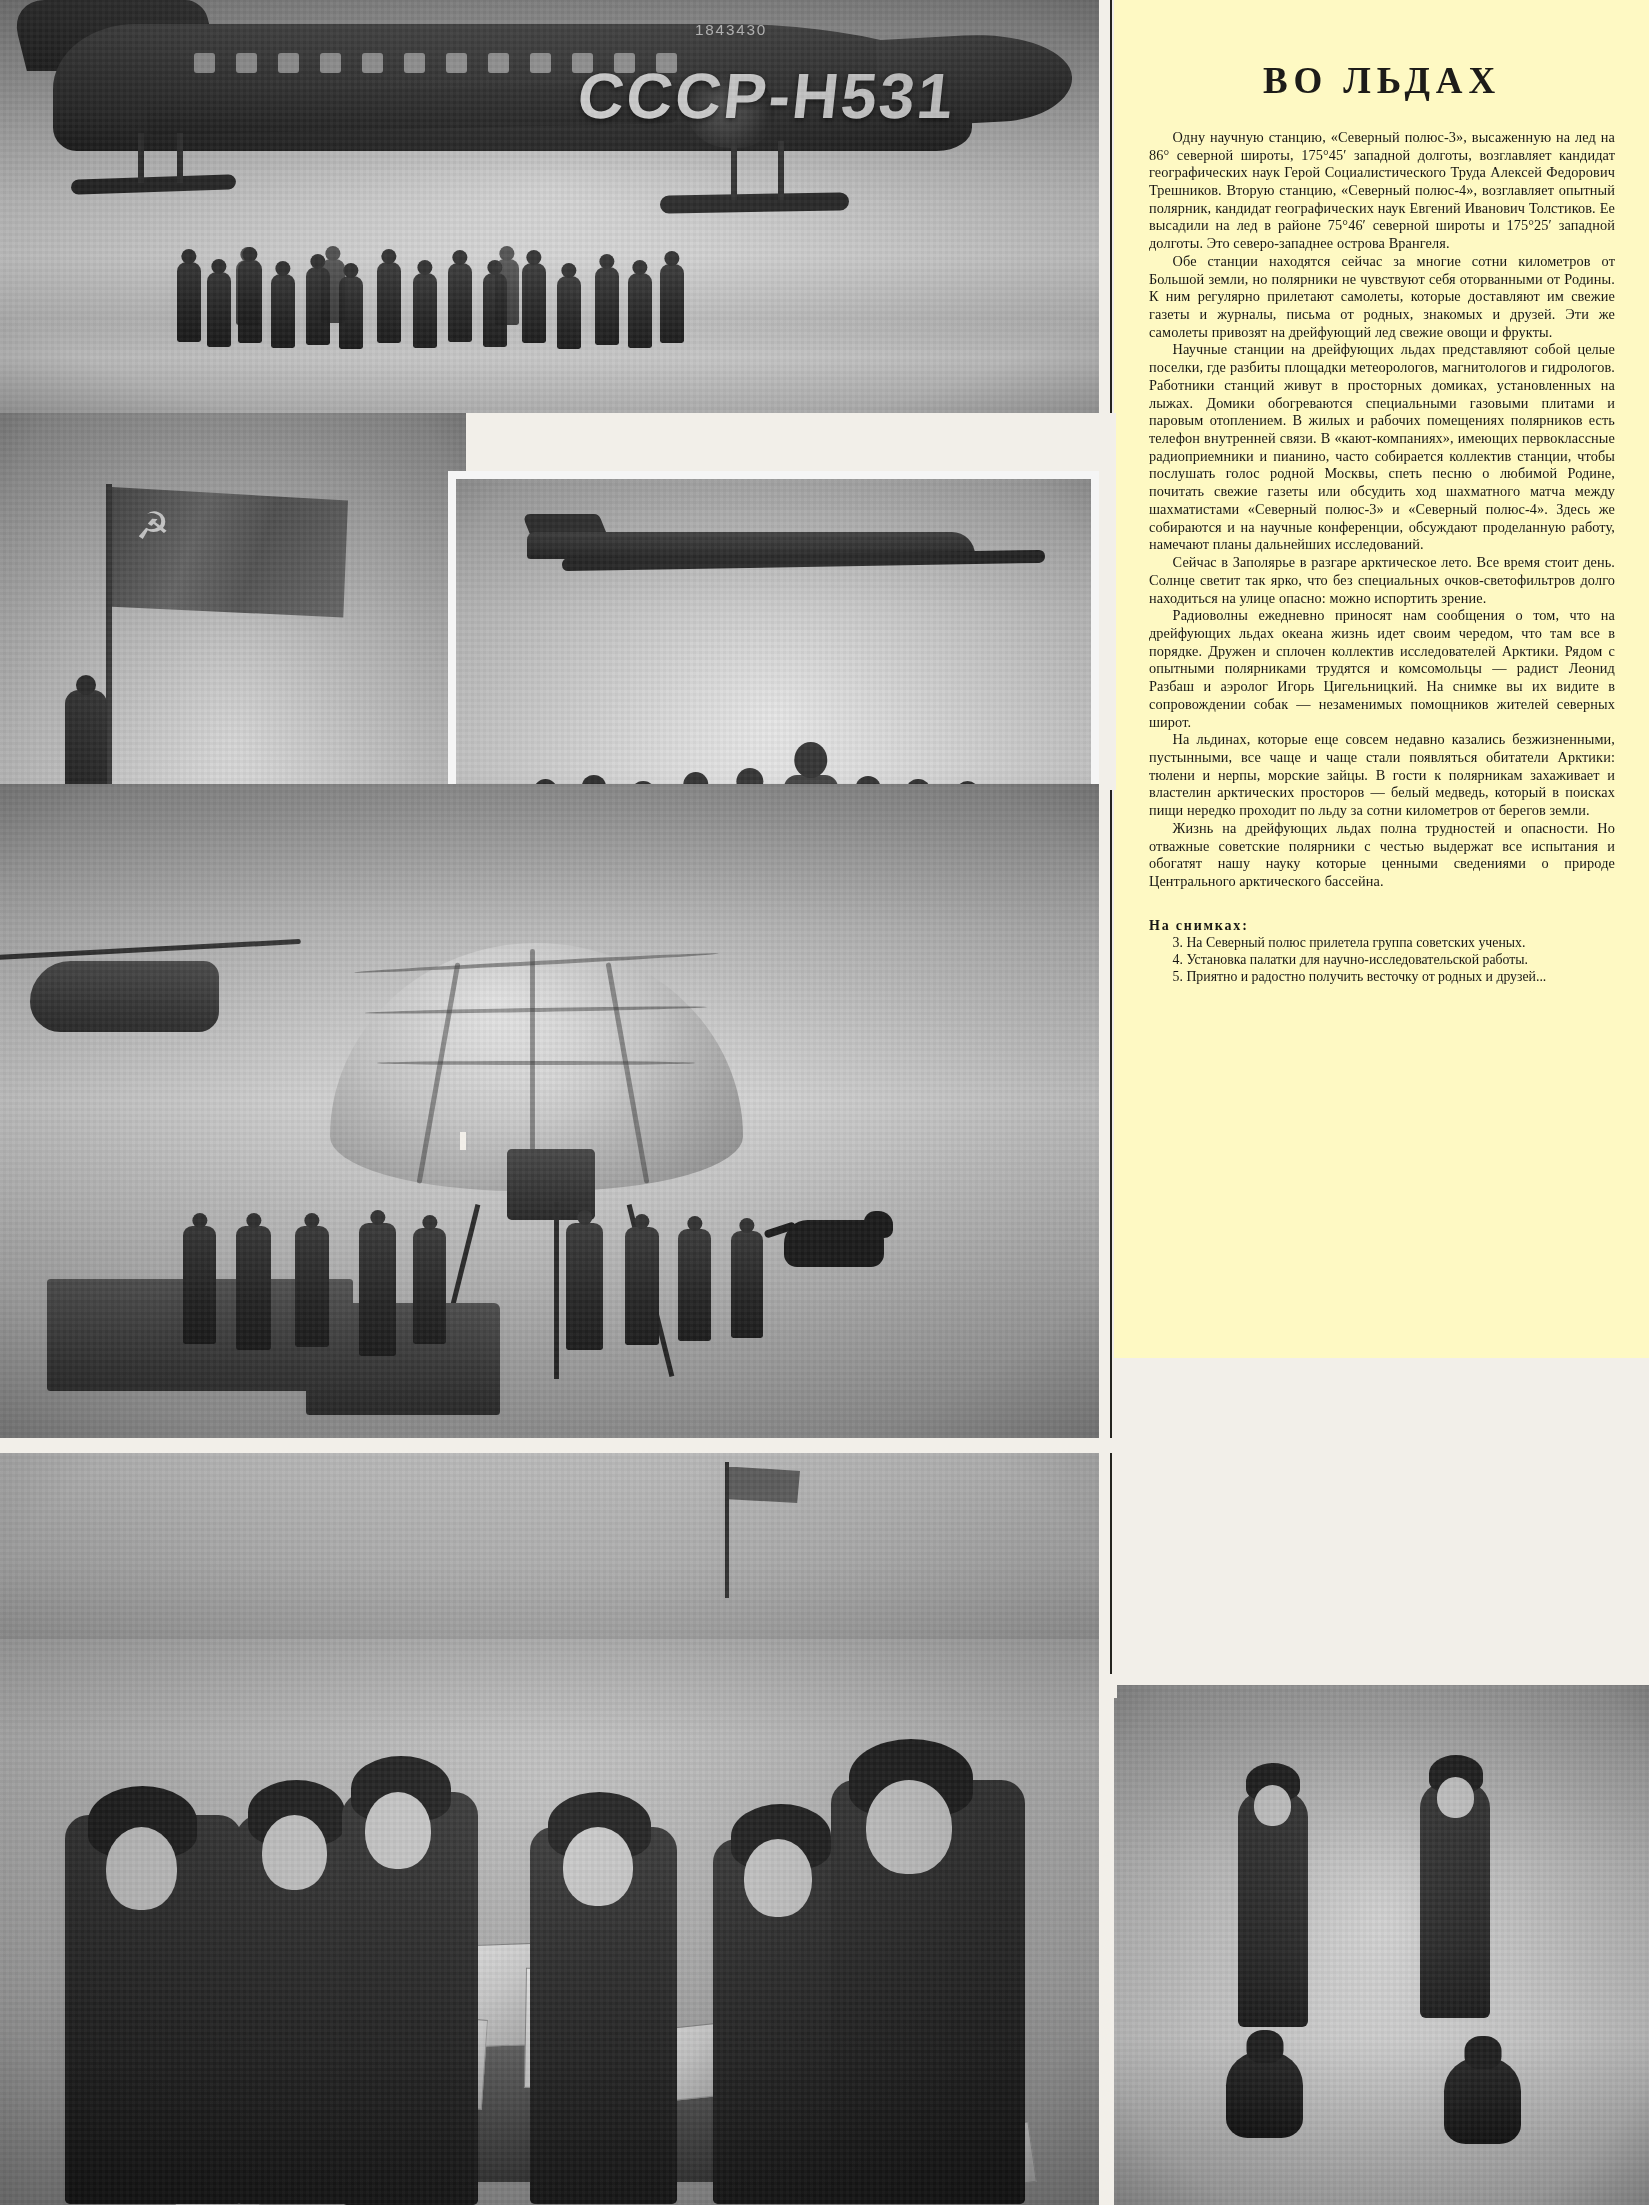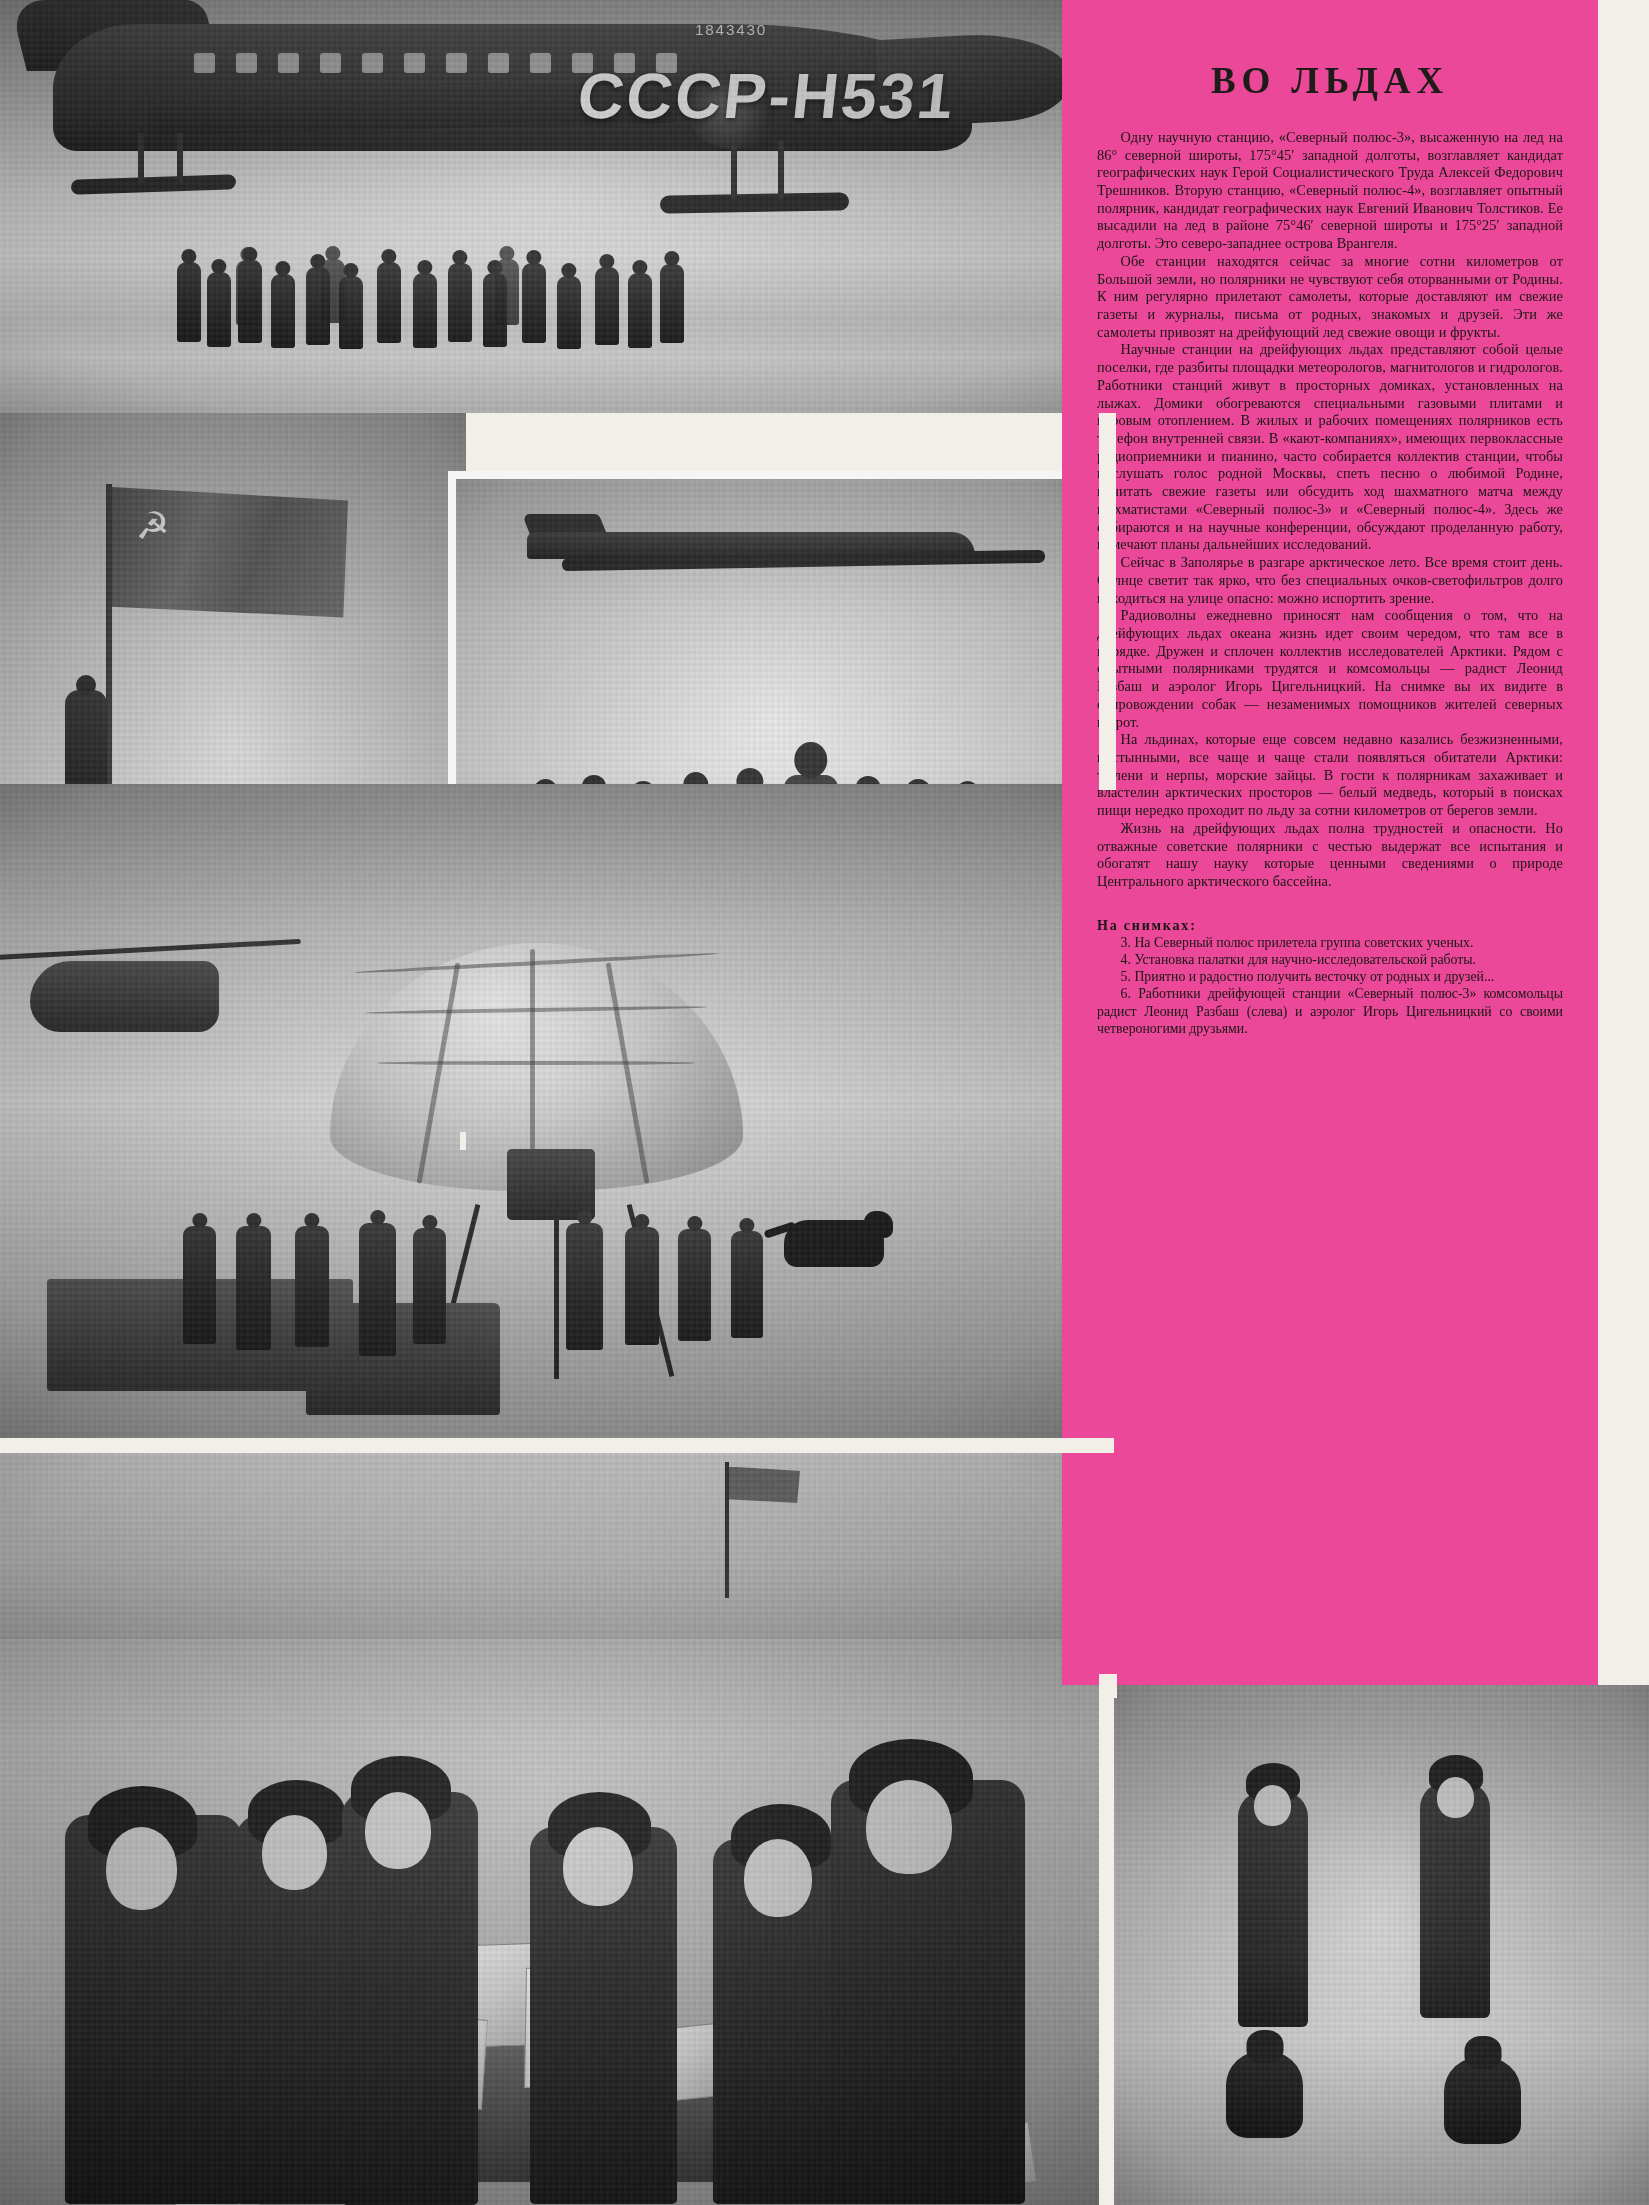--- a/index.html
+++ b/index.html
@@ -342,22 +342,22 @@
   }
   .sit-dog::before {
     content:""; position: absolute; left: 50%; top: -20px; transform: translateX(-50%);
     width: 37px; height: 33px; border-radius: 45% 45% 38% 38%;
     background: #24231f;
   }
 
   
   .textcol {
     position: absolute;
-    left: 1062px; top: 0px; width: 536px; height: 1685px;
-    background: #ec4899;
+    left: 1114px; top: 0px; width: 536px; height: 1358px;
+    background: #fef9c3;
     padding: 0;
     box-sizing: border-box;
   }
   .textcol-inner {
     position: absolute;
     left: 35px; top: 33px; width: 466px;
   }
   .headline {
     font-family: "Liberation Serif", serif;
     font-weight: bold;
@@ -634,21 +634,20 @@
         <p>На льдинах, которые еще совсем недавно казались безжизненными, пустынными, все чаще и чаще стали появляться обитатели Арктики: тюлени и нерпы, морские зайцы. В гости к полярникам захаживает и властелин арктических просторов — белый медведь, который в поисках пищи нередко проходит по льду за сотни километров от берегов земли.</p>
         <p>Жизнь на дрейфующих льдах полна трудностей и опасности. Но отважные советские полярники с честью выдержат все испытания и обогатят нашу науку которые ценными сведениями о природе Центрального арктического бассейна.</p>
       </div>
 
       <div class="caption-head">На снимках:</div>
 
       <div class="captions">
         <p>3. На Северный полюс прилетела группа советских ученых.</p>
         <p>4. Установка палатки для научно-исследовательской работы.</p>
         <p>5. Приятно и радостно получить весточку от родных и друзей...</p>
-        <p>6. Работники дрейфующей станции «Северный полюс-3» комсомольцы радист Леонид Разбаш (слева) и аэролог Игорь Цигельницкий со своими четвероногими друзьями.</p>
       </div>
 
     </div>
   </div>
 
   <div class="gap-bar" style="left:0; top:1438px; width:1114px; height:15.3px;"></div>
   <div class="gap-bar" style="left:1099px; top:413px; width:16.5px; height:377px;"></div>
   <div class="gap-bar" style="left:460px; top:1132px; width:5.9px; height:17.7px;"></div>
   <div class="gap-bar" style="left:1099px; top:1674px; width:17.7px; height:23.6px;"></div>
 

